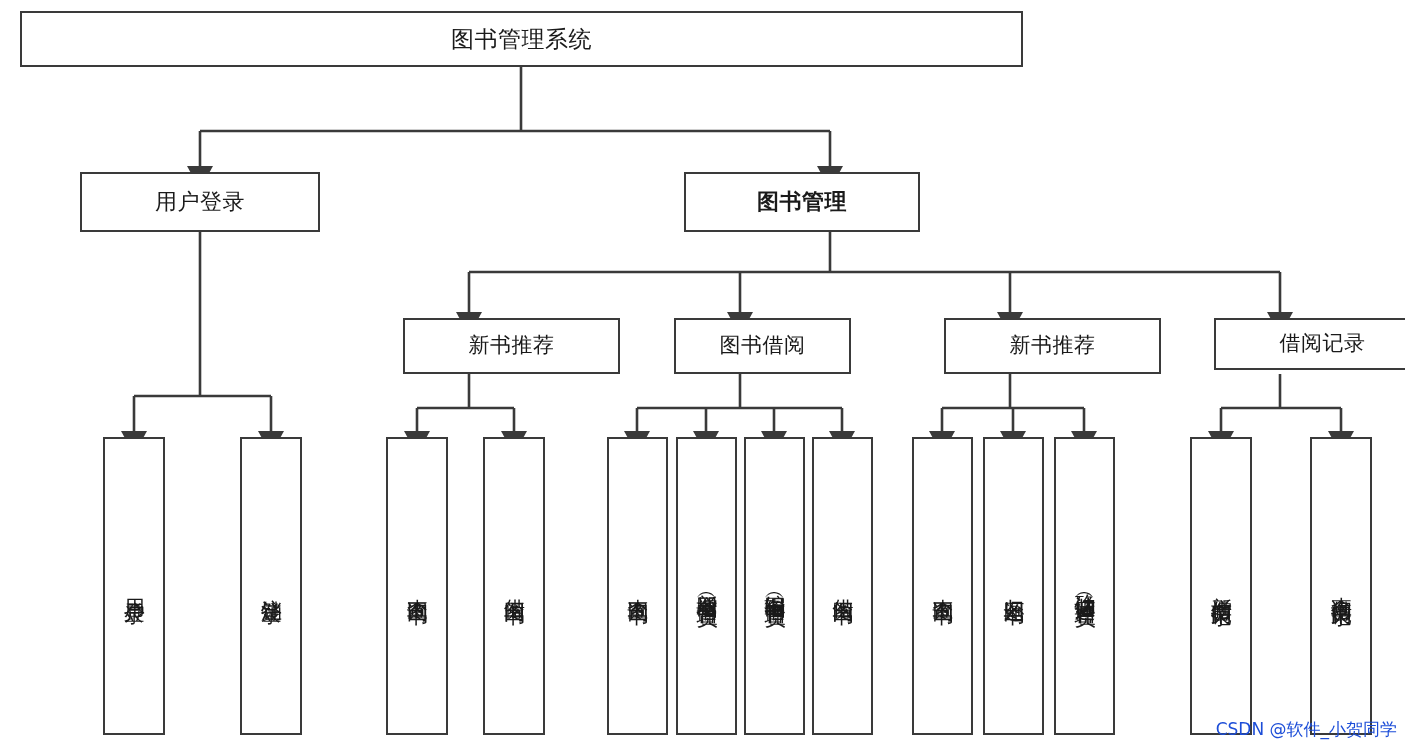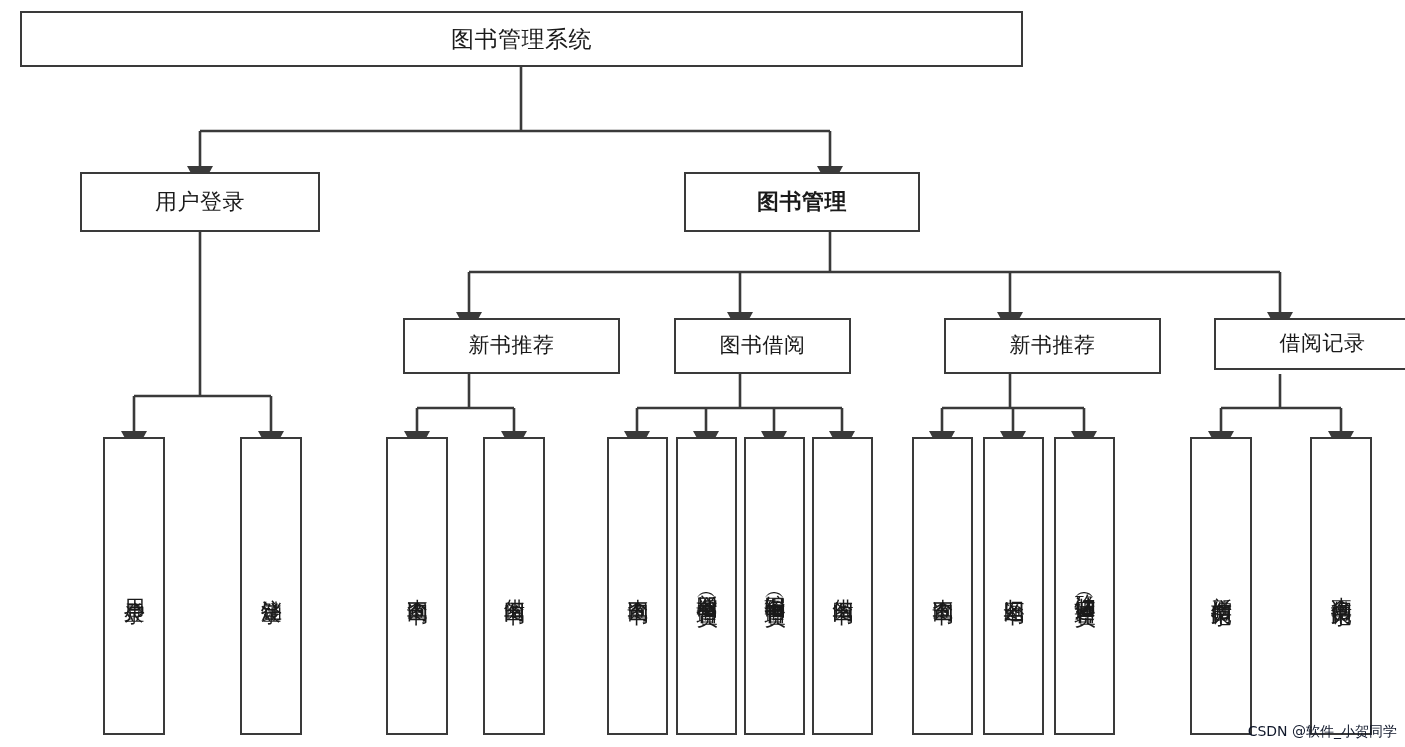--- a/index.html
+++ b/index.html
@@ -51,22 +51,22 @@
     writing-mode: vertical-rl;
     text-orientation: upright;
     letter-spacing: 2px;
     line-height: 1;
     white-space: nowrap;
   }
   #watermark {
     position: absolute;
     right: 8px;
     bottom: 6px;
-    font-size: 14px;
-    color: #0f172a;
+    font-size: 17px;
+    color: #1d4ed8;
     z-index: 5;
     white-space: nowrap;
   }
 </style>
 </head>
 <body>
 
 <div id="canvas">
   <svg id="edges" viewBox="0 0 1405 747">
     <defs>

